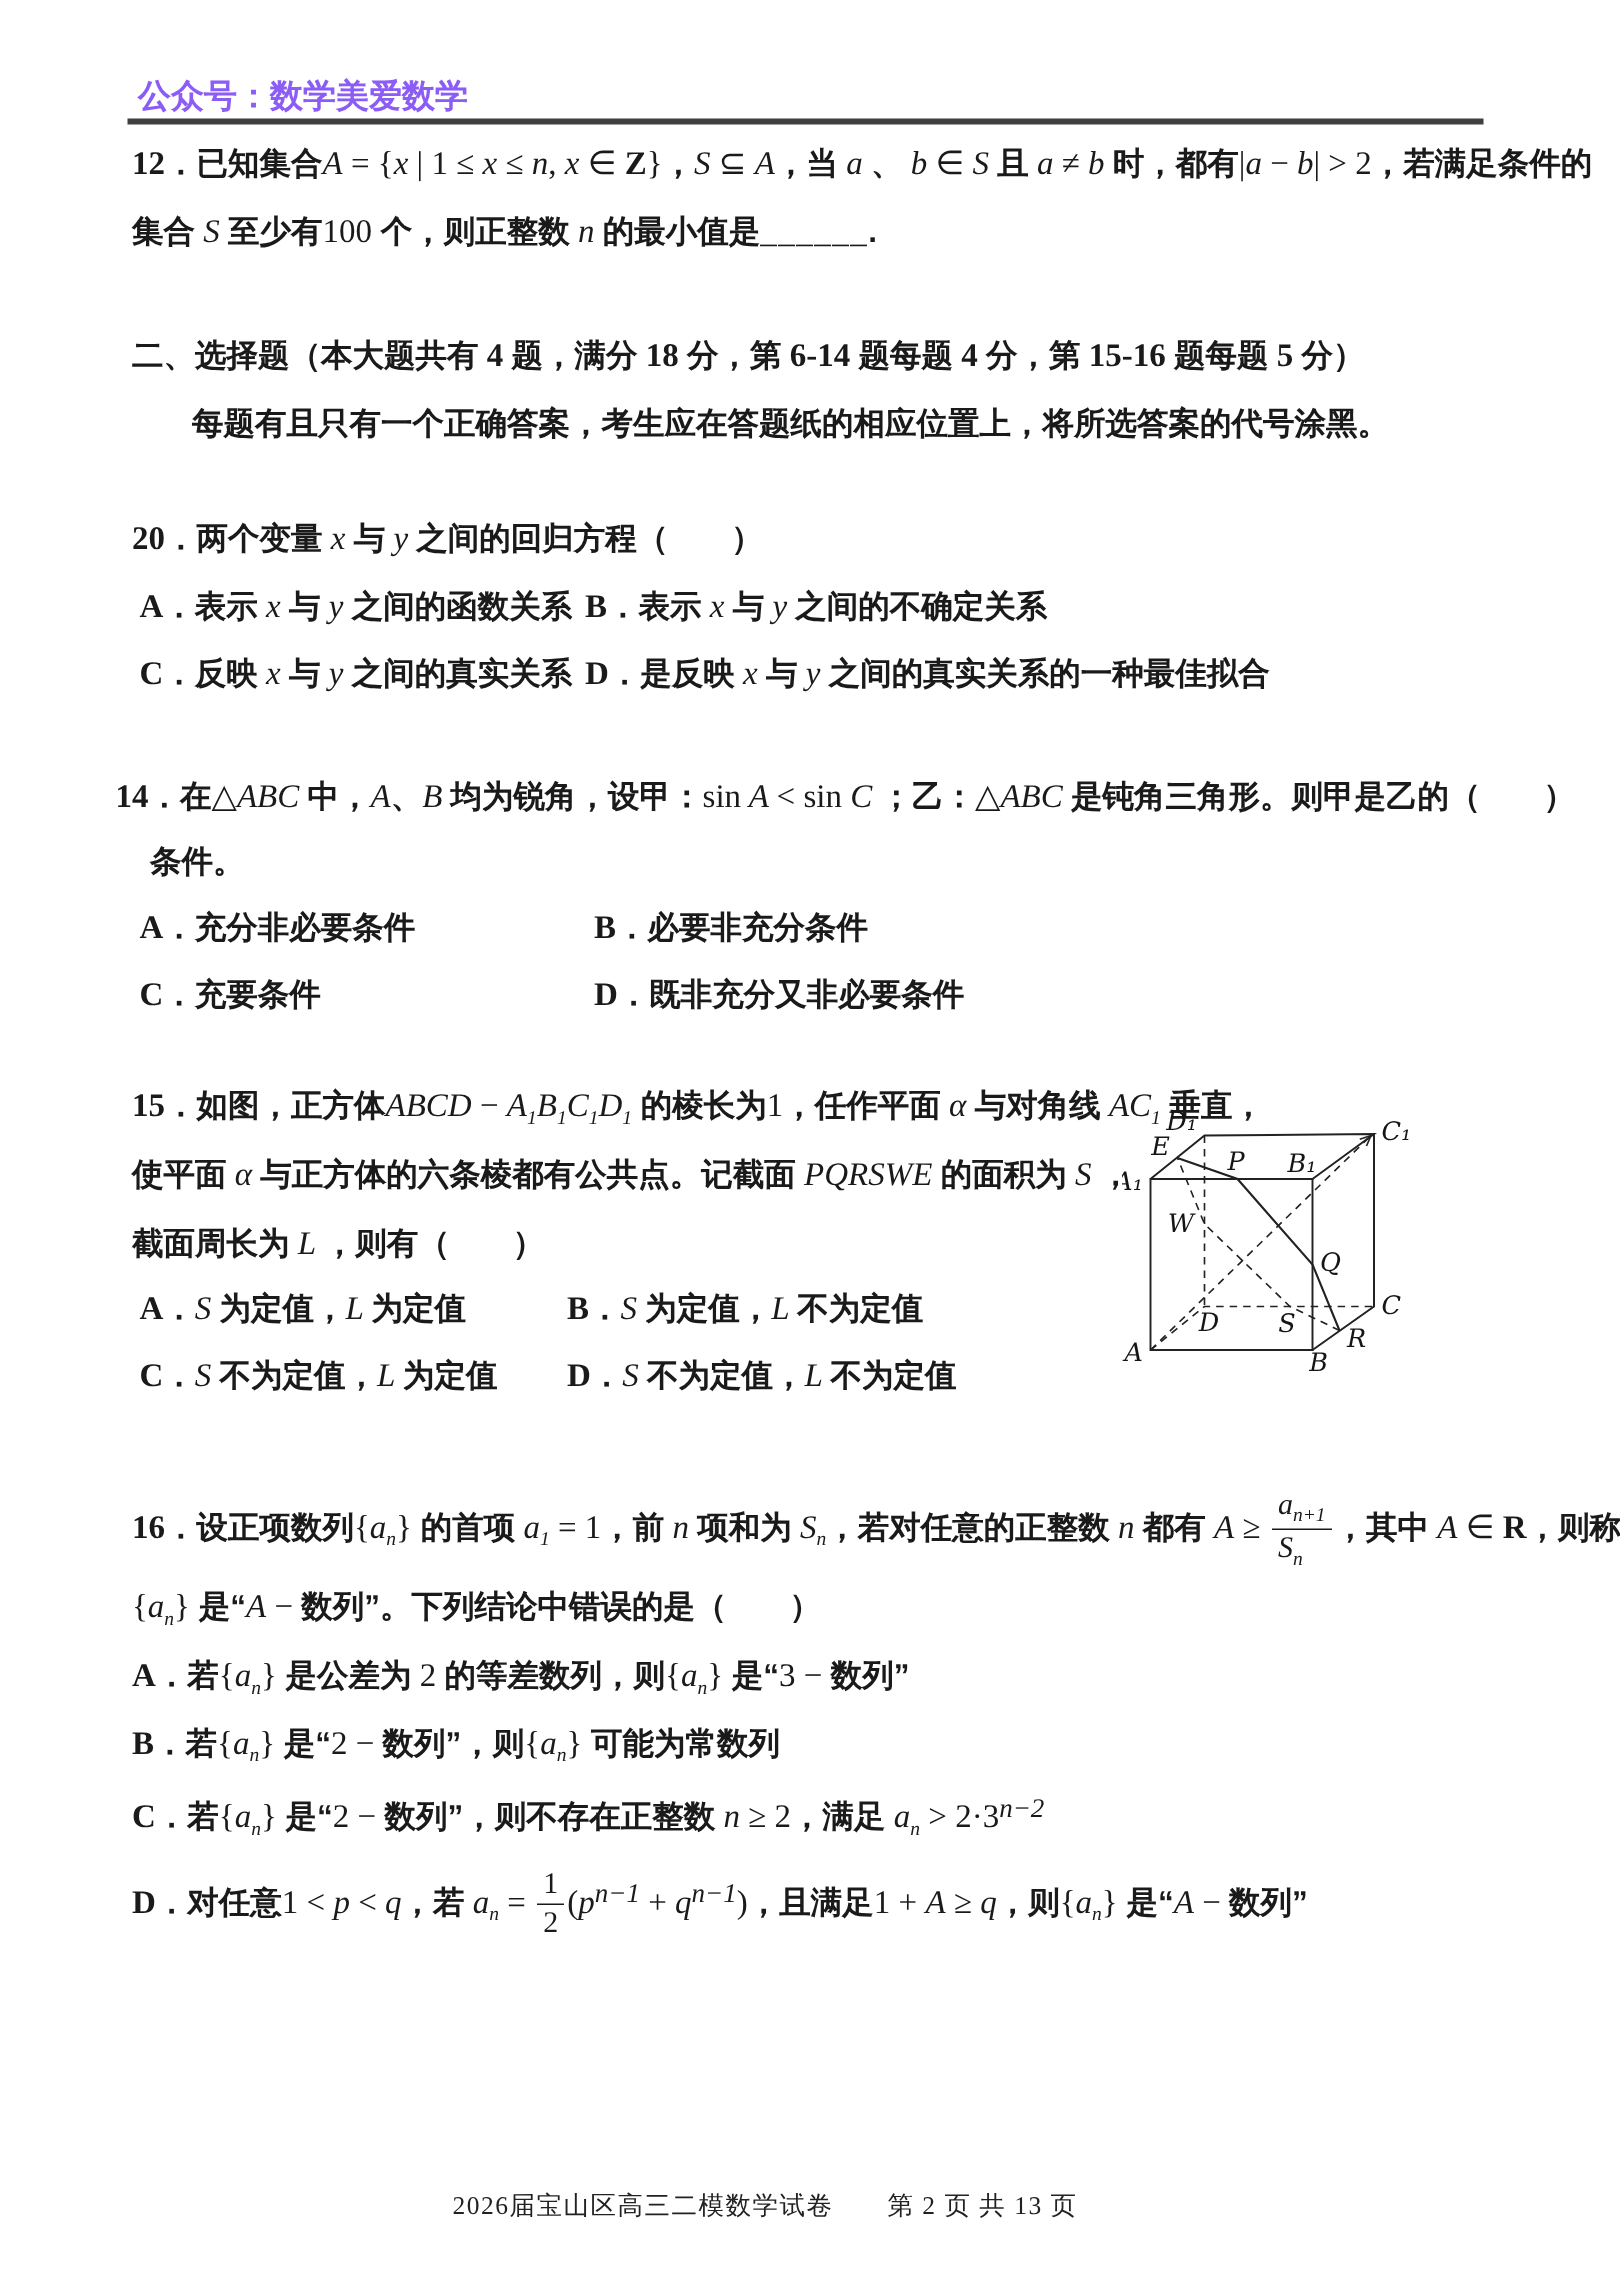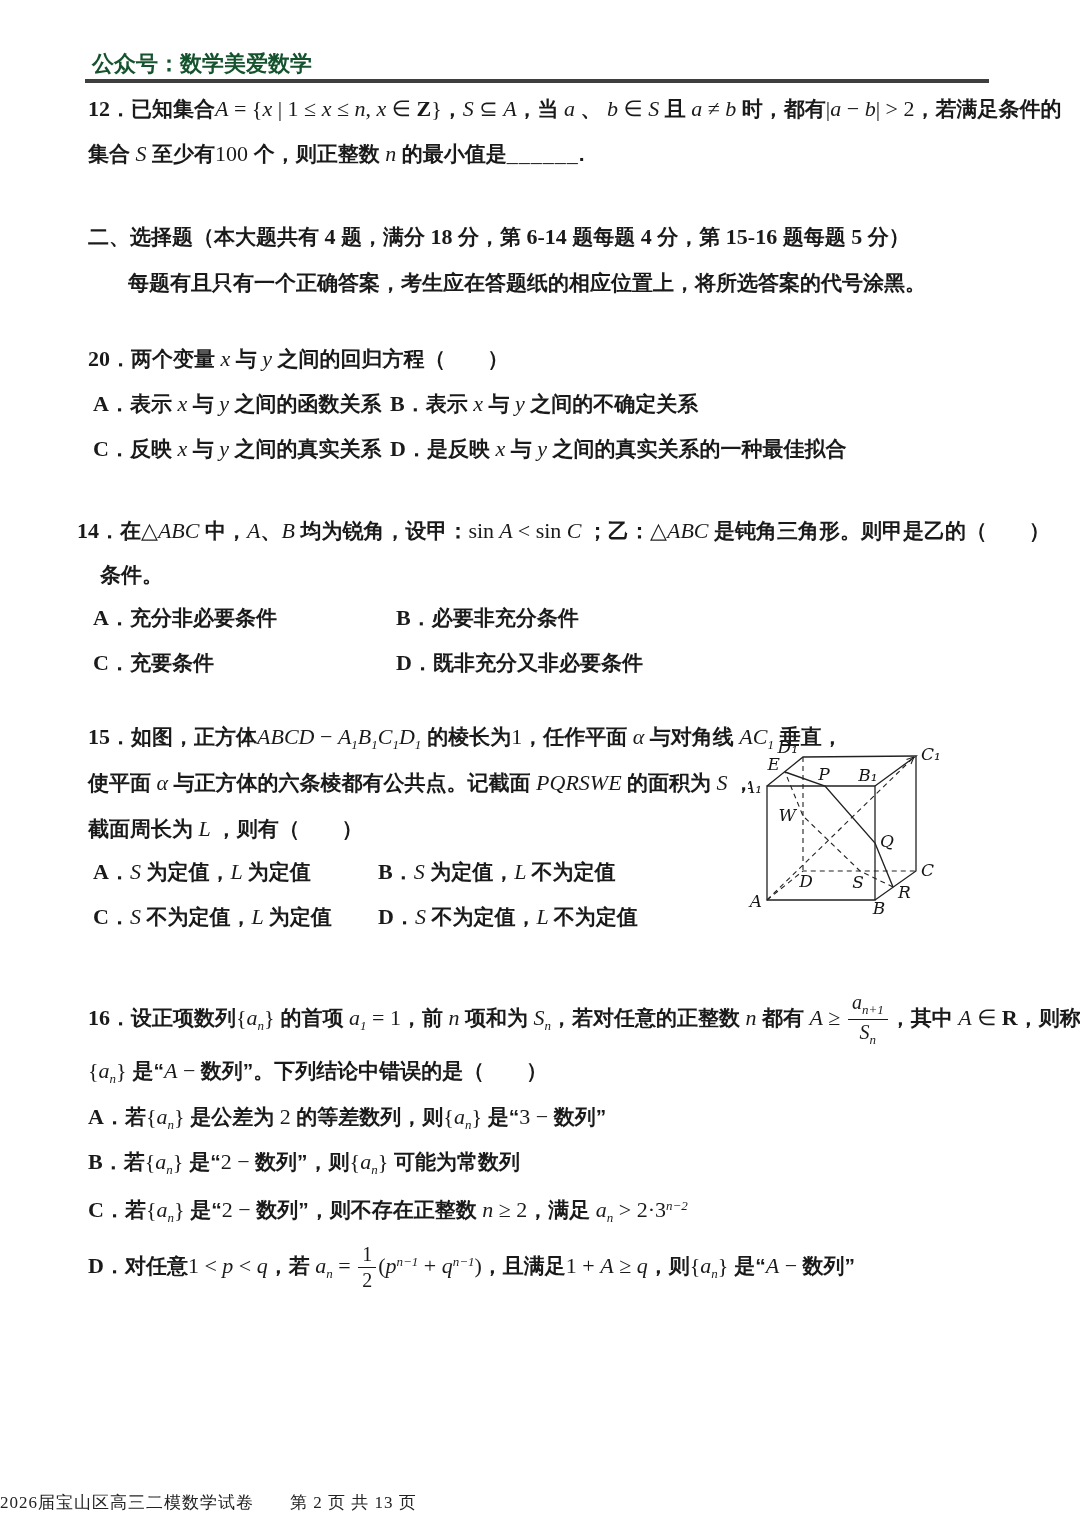--- a/index.html
+++ b/index.html
@@ -15,38 +15,38 @@
     position:absolute;left:92px;top:49px;font-size:22px;font-weight:700;
     color:#2323cd;white-space:nowrap;
   }
   .rule{position:absolute;left:85px;top:79px;width:904px;height:3.5px;background:#3f3f3f;}
   
   .m{font-family:"Liberation Serif",serif;font-style:italic;font-weight:400;font-size:22px;}
   .mn{font-family:"Liberation Serif",serif;font-weight:400;font-size:22px;}
   .mbb{font-family:"Liberation Serif",serif;font-weight:700;font-size:22px;}
   .nb{font-family:"Liberation Serif",serif;font-weight:700;font-size:22px;}
   .msub{font-family:"Liberation Serif",serif;font-style:italic;font-weight:400;font-size:13px;vertical-align:-5px;}
-  .msup{font-family:"Liberation Serif",serif;font-style:italic;font-weight:400;font-size:13px;vertical-align:7px;}
+  .msup{font-family:"Liberation Serif",serif;font-style:italic;font-weight:400;font-size:18px;vertical-align:7px;}
   .blank{font-family:"Liberation Serif",serif;font-weight:400;font-size:22px;letter-spacing:1px;text-align:center;}
-  .frac{display:inline-block;text-align:center;vertical-align:middle;line-height:1.15;margin:0 2px;}
+  .frac{display:inline-block;text-align:left;vertical-align:middle;line-height:1.15;margin:0 2px;}
   .frac .fn{display:block;padding:0 4px 1px;font-family:"Liberation Serif",serif;font-weight:400;font-size:20px;}
   .frac .fd{display:block;border-top:1.5px solid #1a1a1a;padding:1px 4px 0;font-family:"Liberation Serif",serif;font-weight:400;font-size:20px;}
   .frac .m,.frac .mn{font-size:20px;}
   .col{display:inline-block;}
   .figure{position:absolute;left:748px;top:731px;width:245px;height:200px;}
   .fig-label{font-family:"DejaVu Serif","Liberation Serif",serif;font-style:italic;font-size:17px;fill:#151515;}
   .footer{
-    position:absolute;left:0;right:0;top:1459px;padding-right:60px;
-    font-family:"Liberation Serif",serif;font-weight:400;font-size:17px;color:#222;letter-spacing:1px;margin-top:32px;
+    position:absolute;left:0;right:0;top:1459px;text-align:center;padding-right:60px;
+    font-family:"Liberation Serif",serif;font-weight:400;font-size:17px;color:#222;letter-spacing:1px;
   }
 </style>
 </head>
 <body style="background: rgb(255, 255, 255); color: rgb(26, 26, 26);">
 
-<div class="hdr" style="color: #14532d;">公众号：数学美爱数学</div>
+<div class="hdr" style="color: #8b5cf6;">公众号：数学美爱数学</div>
 <div class="rule" style="background: rgb(63, 63, 63);"></div>
 
 <div class="ln" style="left:88px;top:90px"><span class="nb">12</span>．已知集合<span class="m">A</span><span class="mn"> = {</span><span class="m">x</span><span class="mn"> | 1 ≤ </span><span class="m">x</span><span class="mn"> ≤ </span><span class="m">n</span><span class="mn">, </span><span class="m">x</span><span class="mn"> ∈ </span><span class="mbb">Z</span><span class="mn">}</span>，<span class="m">S</span><span class="mn"> ⊆ </span><span class="m">A</span>，当<span class="m"> a </span>、<span class="m"> b</span><span class="mn"> ∈ </span><span class="m">S </span>且<span class="m"> a</span><span class="mn"> ≠ </span><span class="m">b </span>时，都有<span class="mn">|</span><span class="m">a</span><span class="mn"> − </span><span class="m">b</span><span class="mn">| &gt; 2</span>，若满足条件的</div>
 <div class="ln" style="left:88px;top:135px">集合<span class="m"> S </span>至少有<span class="mn">100</span> 个，则正整数<span class="m"> n </span>的最小值是<span class="blank">______</span>.</div>
 
 <div class="ln" style="left:88px;top:218px">二、选择题（本大题共有<span class="nb"> 4 </span>题，满分<span class="nb"> 18 </span>分，第<span class="nb"> 6-14 </span>题每题<span class="nb"> 4 </span>分，第<span class="nb"> 15-16 </span>题每题<span class="nb"> 5 </span>分）</div>
 <div class="ln" style="left:128px;top:264px">每题有且只有一个正确答案，考生应在答题纸的相应位置上，将所选答案的代号涂黑。</div>
 
 <div class="ln" style="left:88px;top:340px"><span class="nb">20</span>．两个变量<span class="m"> x </span>与<span class="m"> y </span>之间的回归方程（　　）</div>
 <div class="ln" style="left:93px;top:385px"><span class="col" style="width:297px"><span class="nb">A</span>．表示<span class="m"> x </span>与<span class="m"> y </span>之间的函数关系</span><span><span class="nb">B</span>．表示<span class="m"> x </span>与<span class="m"> y </span>之间的不确定关系</span></div>

